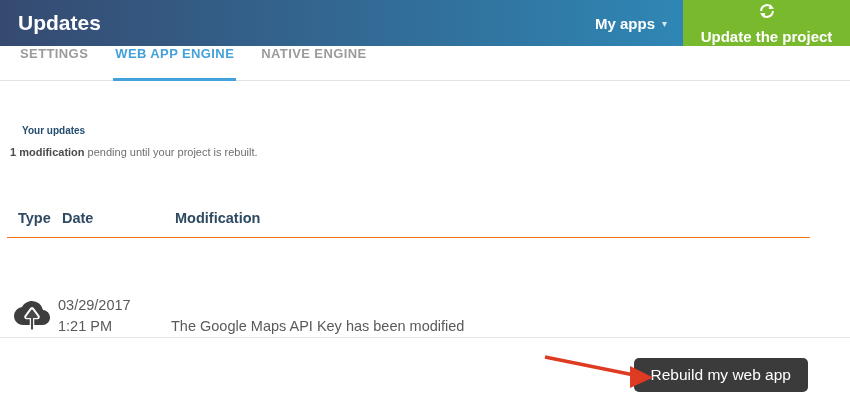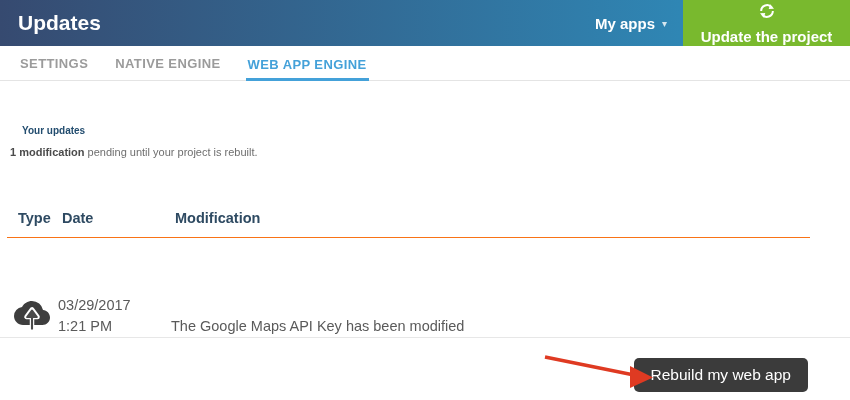--- a/index.html
+++ b/index.html
@@ -22,21 +22,21 @@
   }
   .myapps .chev{font-size:10px;margin-left:7px;opacity:.8;}
   .update-btn{
     height:46px;width:167px;border:none;background:#79b92e;color:#fff;
     font-family:inherit;font-size:15px;font-weight:700;cursor:pointer;
     display:flex;align-items:center;justify-content:center;gap:8px;white-space:nowrap;flex-direction:column;
   }
   
   .tabs{
     position:absolute;top:46px;left:0;width:850px;height:35px;box-sizing:border-box;
-    border-bottom:1px solid #e4e4e4;display:flex;align-items:flex-end;
+    border-bottom:1px solid #e4e4e4;display:flex;
     padding-left:18px;gap:23px;
   }
   .tab{
     font-size:13px;font-weight:600;letter-spacing:.4px;color:#9b9b9b;
     padding:0 2px 9px;cursor:pointer;white-space:nowrap;
   }
   .tab.active{color:#44a1d9;padding-bottom:6px;border-bottom:3px solid #44a1d9;margin-bottom:-1px;}
   
   .section-title{
     position:absolute;top:113px;left:10px;margin:12px;
@@ -87,22 +87,22 @@
         <path d="M16.5 10a6.5 6.5 0 0 1-11.6 4" fill="none" stroke="#fff" stroke-width="2.2"></path>
         <polygon points="13.6,2.6 17.8,7.4 11.9,7.9" fill="#fff"></polygon>
         <polygon points="6.4,17.4 2.2,12.6 8.1,12.1" fill="#fff"></polygon>
       </svg>
       <span>Update the project</span>
     </button>
   </header>
 
   <nav class="tabs">
     <div class="tab">SETTINGS</div>
+    <div class="tab active">WEB APP ENGINE</div>
     <div class="tab">NATIVE ENGINE</div>
-    <div class="tab active">WEB APP ENGINE</div>
   </nav>
 
   <h2 class="section-title">Your updates</h2>
 
   <p class="summary"><strong>1 modification</strong><span> pending until your project is rebuilt.</span></p>
 
   <div class="thead">
     <div class="col-type">Type</div>
     <div class="col-date">Date</div>
     <div class="col-mod">Modification</div>

